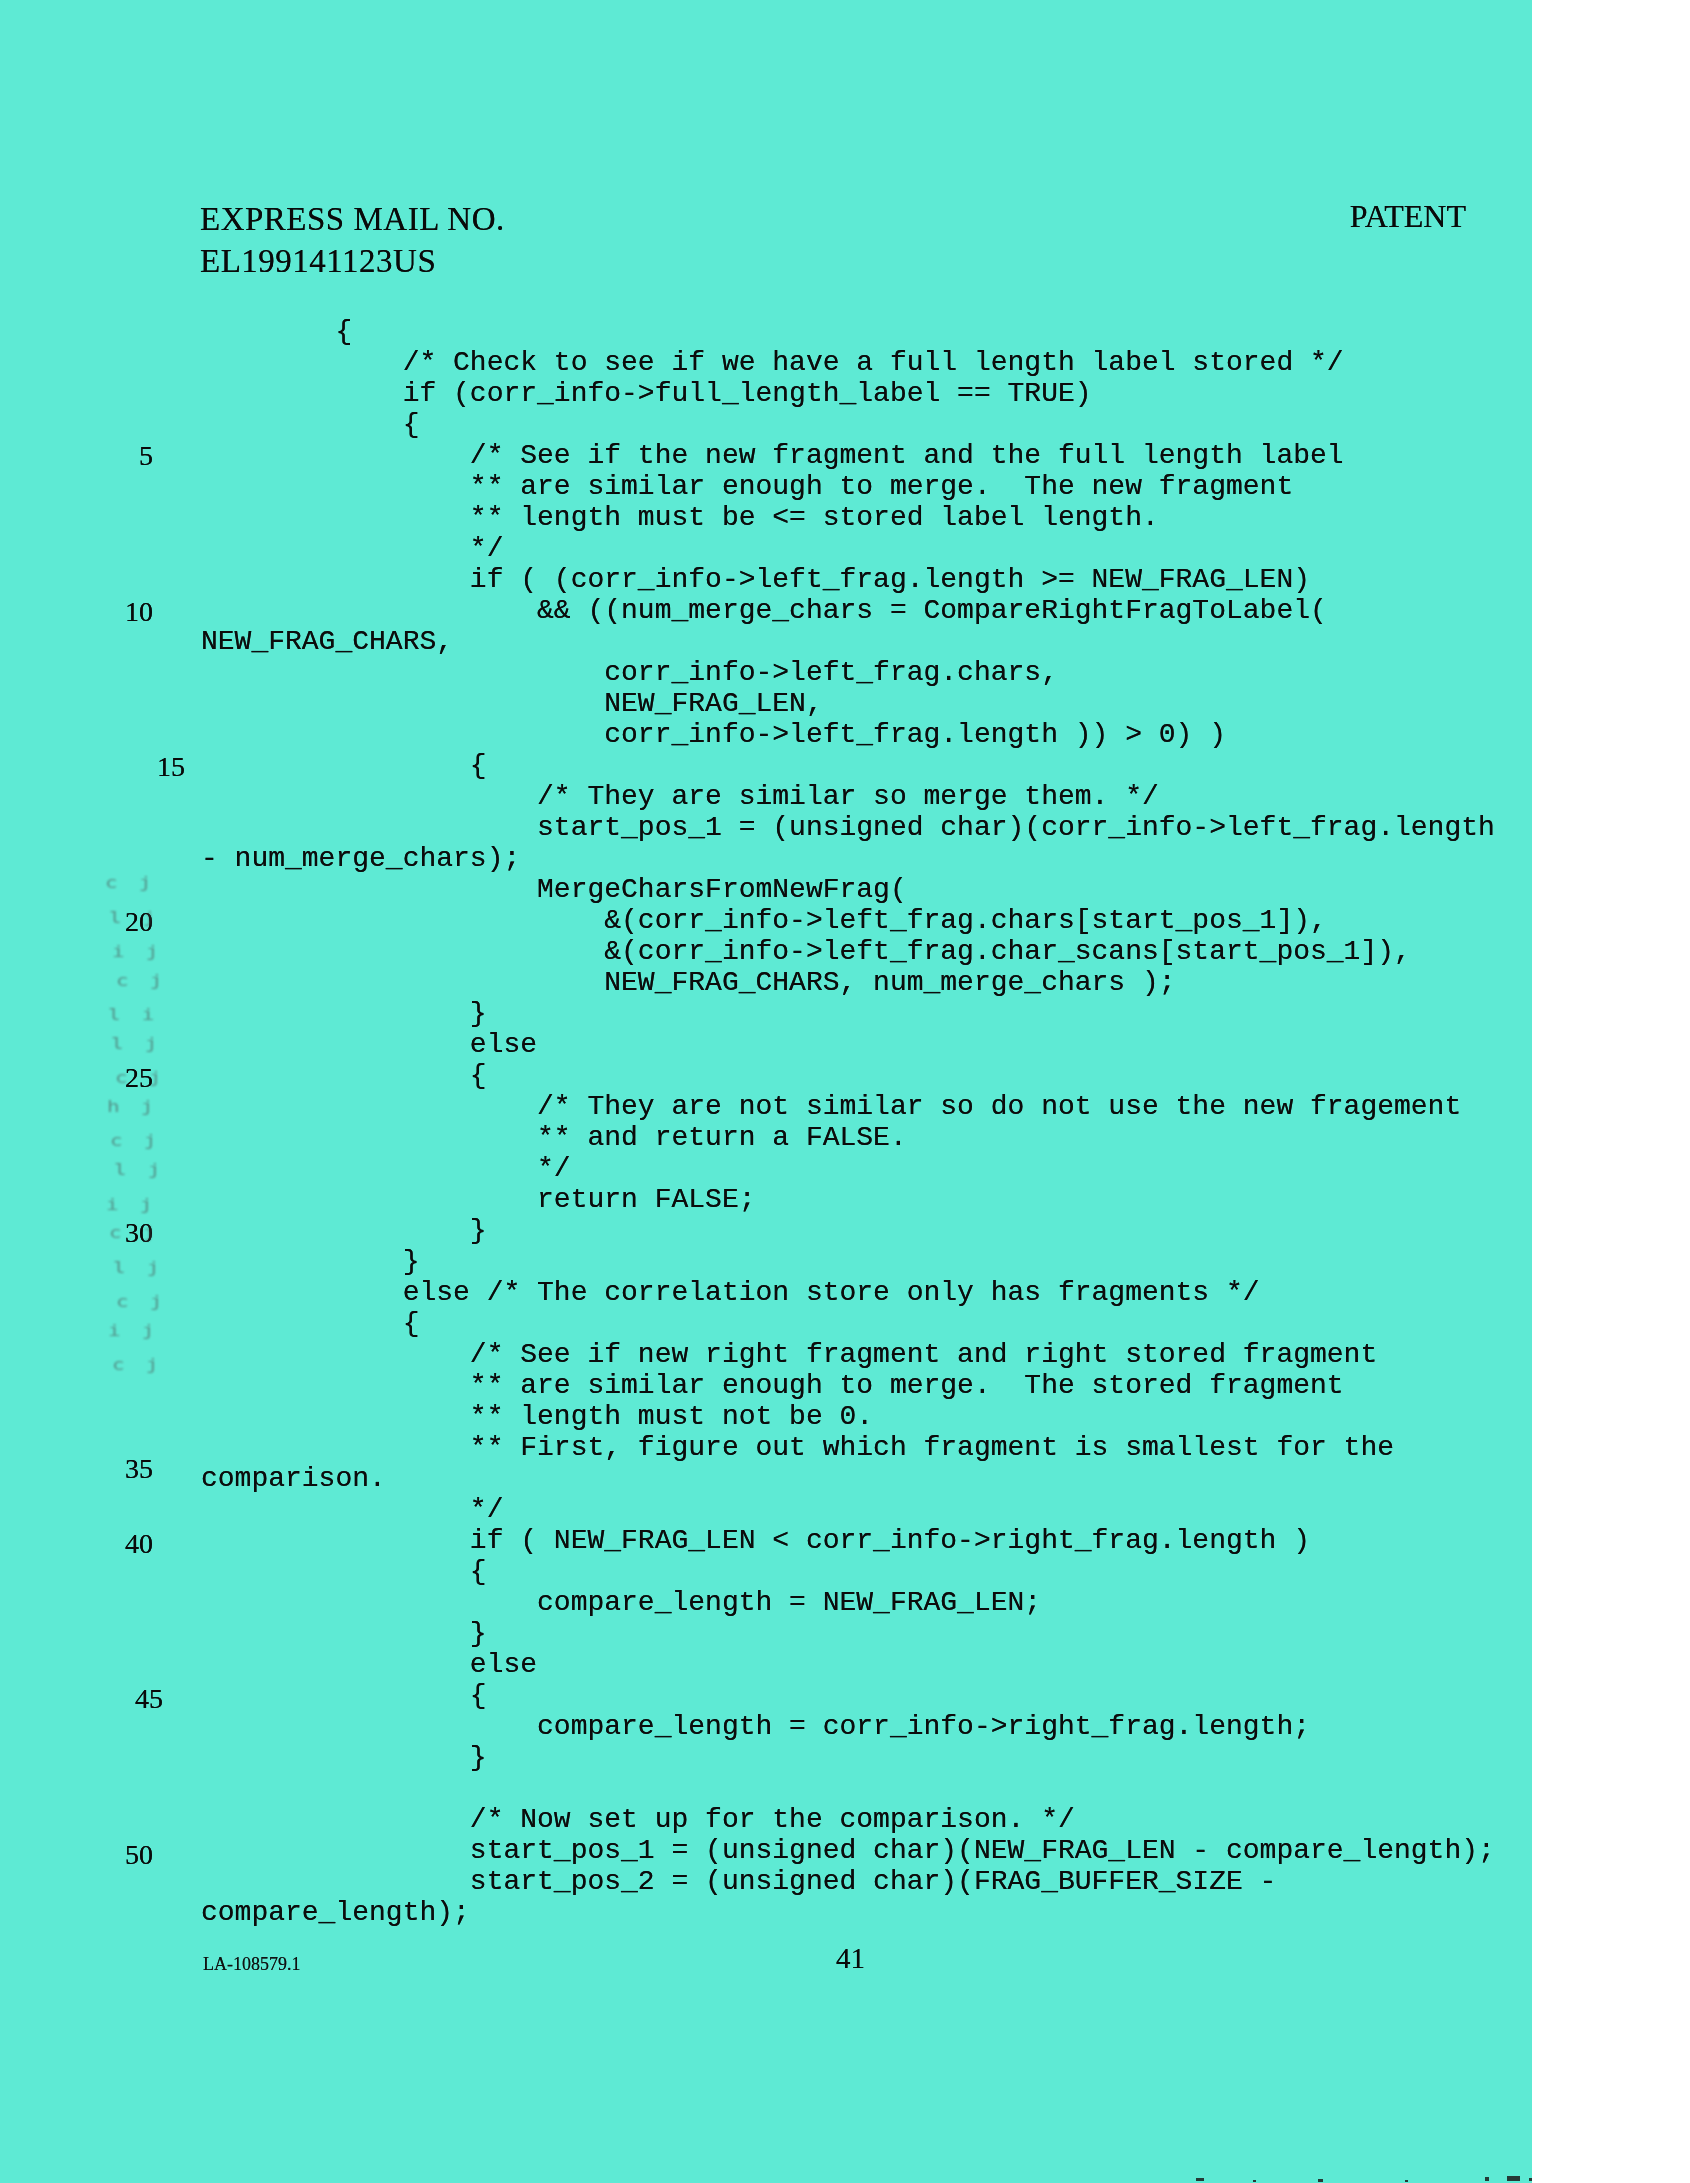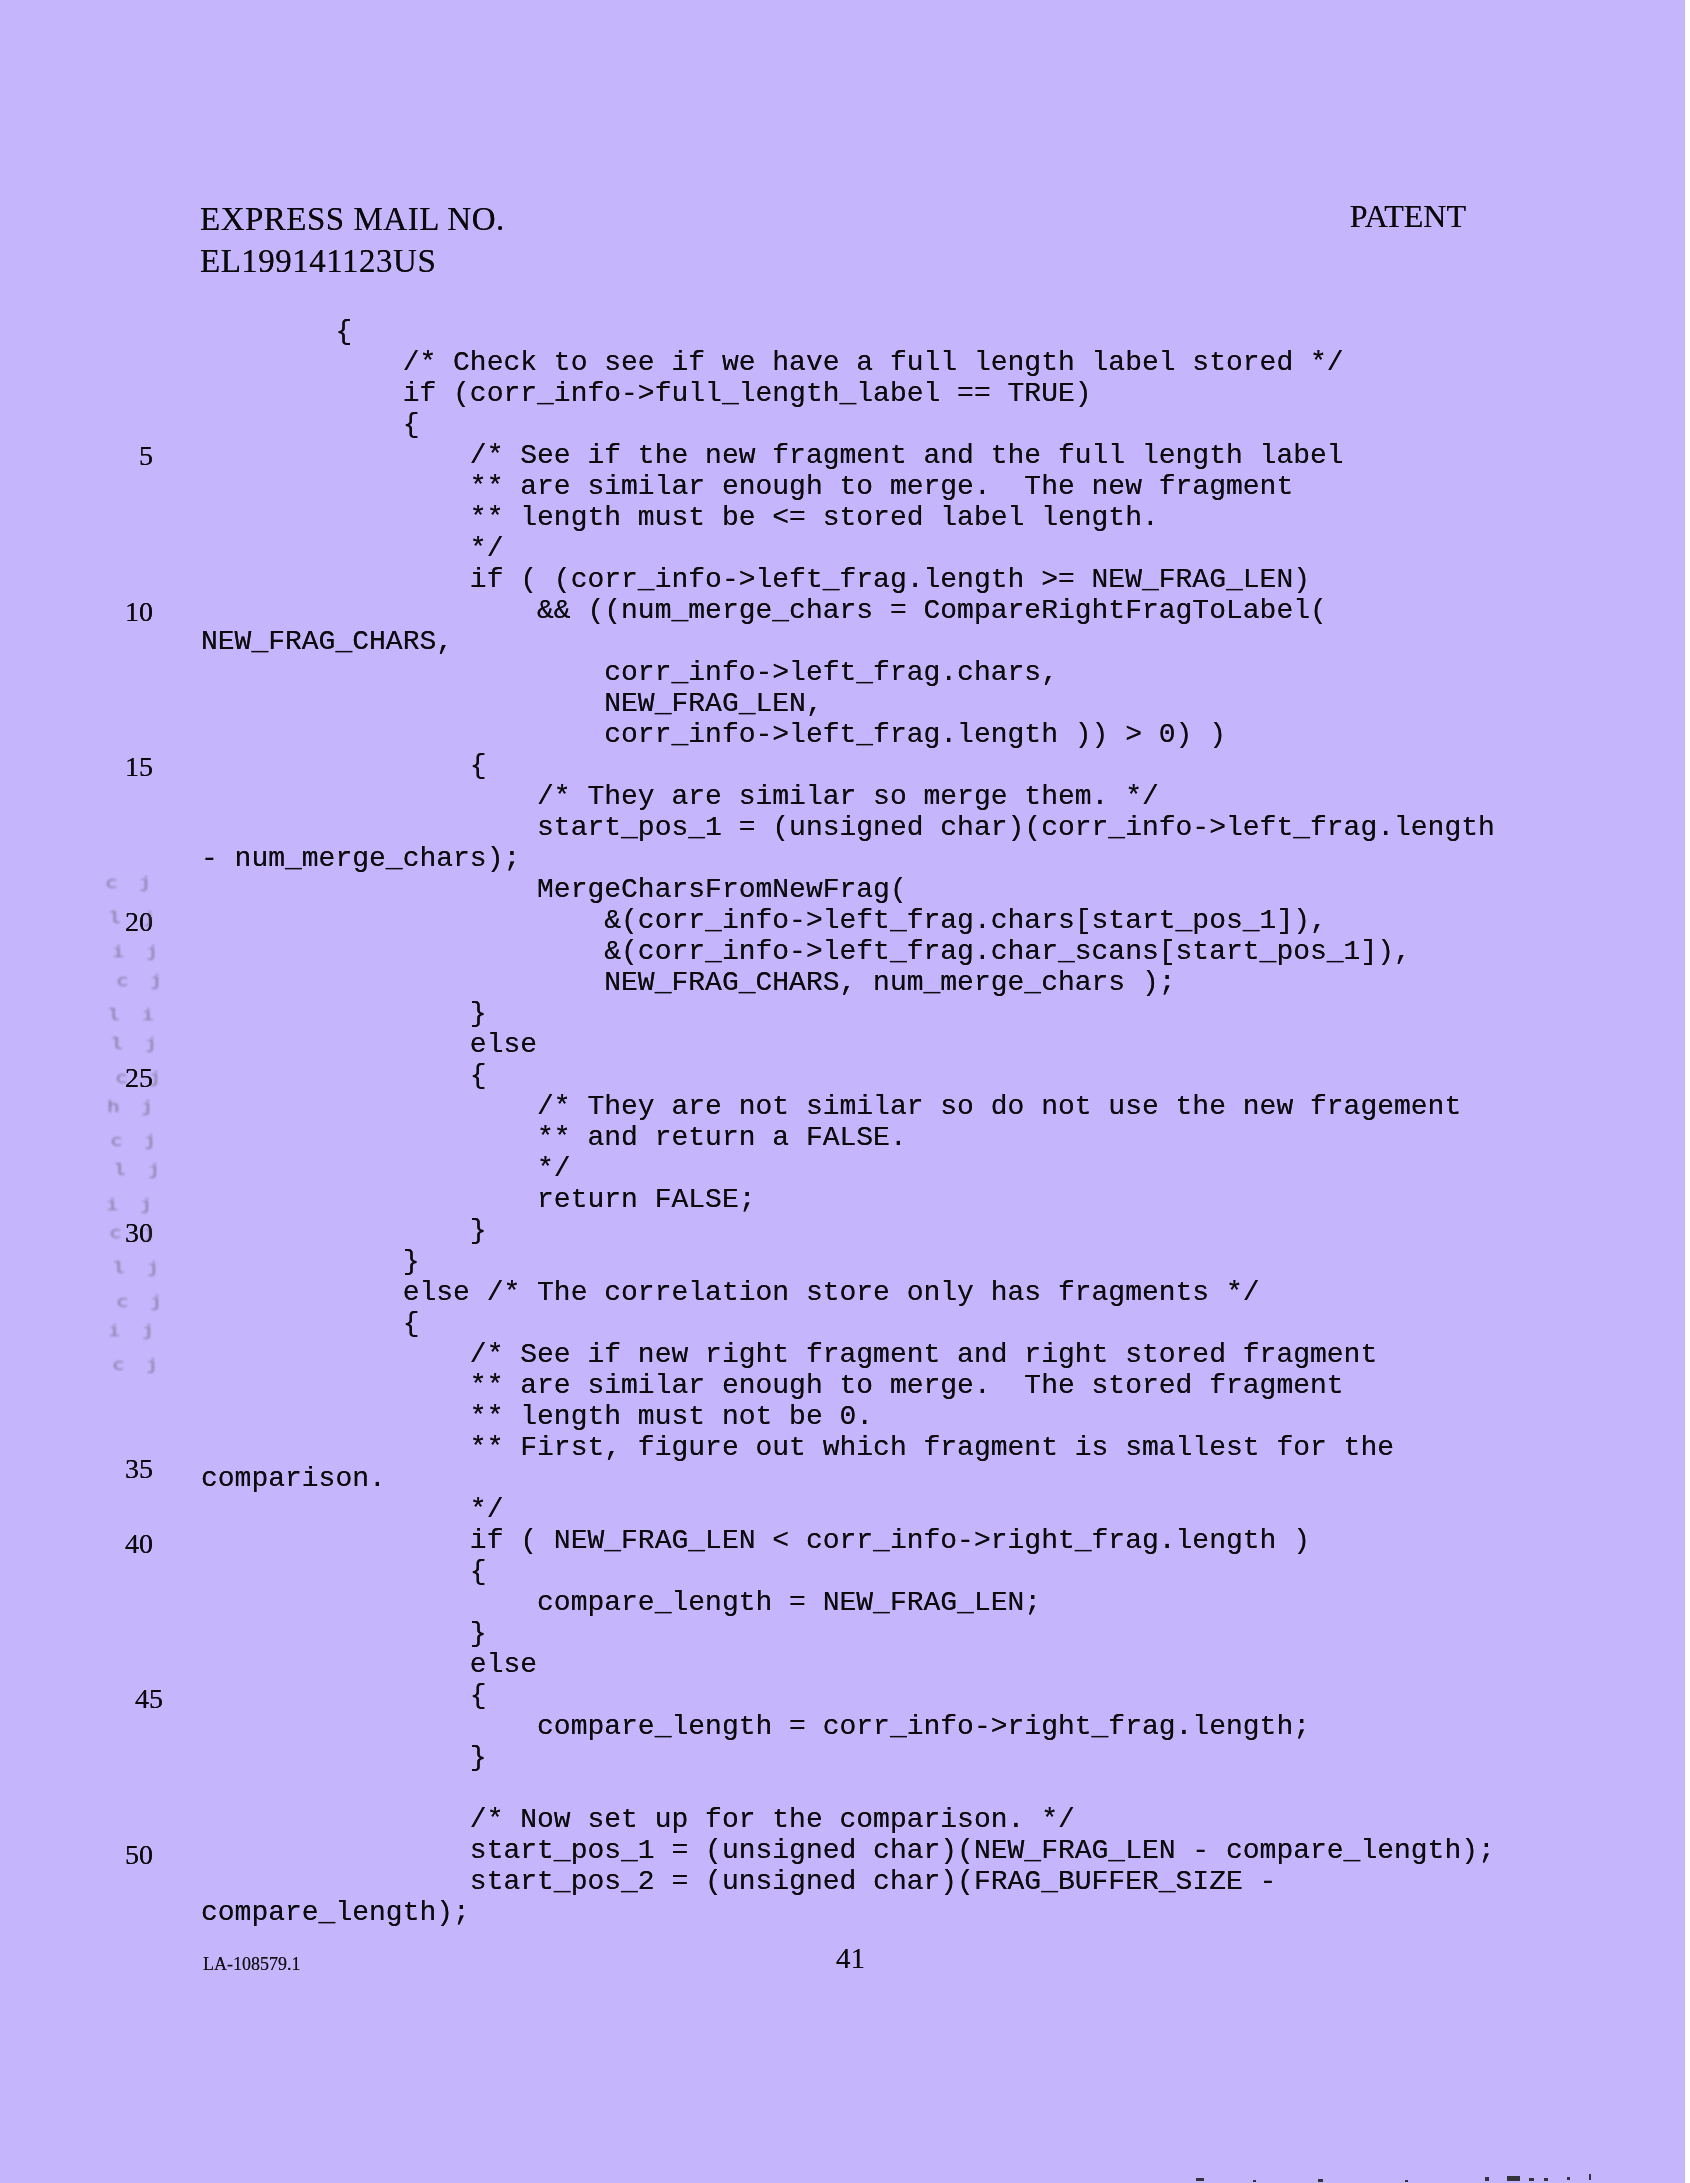--- a/index.html
+++ b/index.html
@@ -2,23 +2,23 @@
 <html style="font-size:8px"><head>
 <meta charset="utf-8">
 <style>
   html, body {
     margin: 0;
     padding: 0;
     background: #ffffff;
   }
   .page {
     position: relative;
-    width: 1685px;
+    width: 1532px;
     height: 2183px;
-    background: #c4b5fd;
+    background: #5eead4;
     overflow: hidden;
     color: #0d0d0d;
   }
   
   .hdr-left {
     position: absolute;
     left: 200px;
     top: 198px;
     font-family: "Liberation Serif", serif;
     font-size: 33px;
@@ -114,21 +114,21 @@
     <div>EL199141123US</div>
   </div>
 
   <div class="hdr-right">
     <div>PATENT</div>
   </div>
 
   <div id="linenos">
       <div class="lineno" style="top: 440px;">5</div>
       <div class="lineno" style="top: 596px;">10</div>
-      <div class="lineno" style="top: 751px;">15</div>
+      <div class="lineno" style="top: 751px; padding-left: 32px;">15</div>
       <div class="lineno" style="top: 906px;">20</div>
       <div class="lineno" style="top: 1062px;">25</div>
       <div class="lineno" style="top: 1217px;">30</div>
       <div class="lineno" style="top: 1453px;">35</div>
       <div class="lineno" style="top: 1528px;">40</div>
       <div class="lineno" style="top: 1683px; margin-left: 10px;">45</div>
       <div class="lineno" style="top: 1839px;">50</div>
     </div>
 
   <pre class="code">        {

